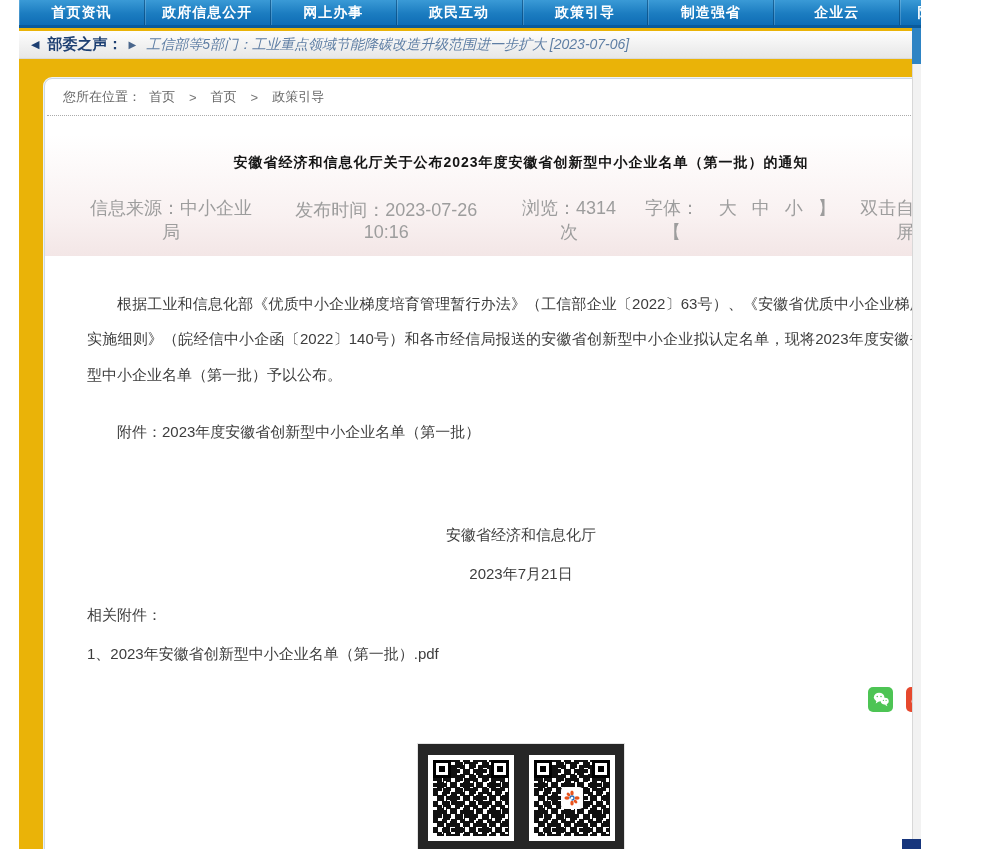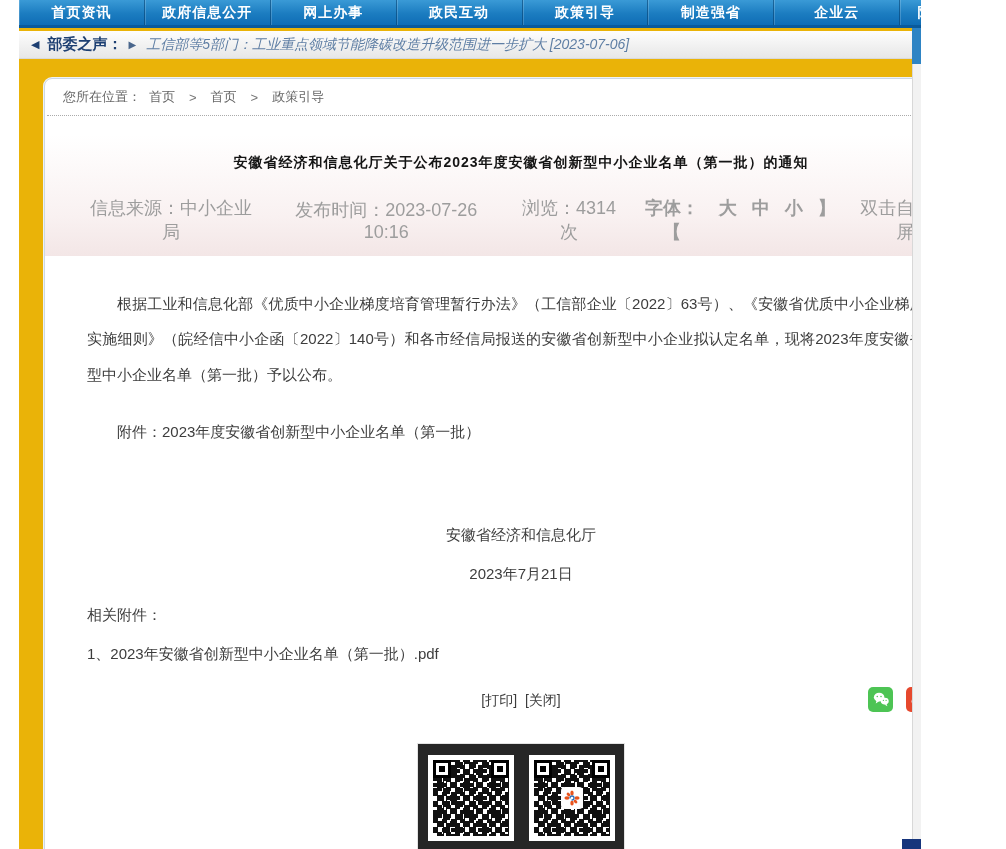--- a/index.html
+++ b/index.html
@@ -34,21 +34,21 @@
   .breadcrumb a { color:#666; text-decoration:none; cursor:pointer;font-family:Liberation Serif, serif; }
   .breadcrumb .sep { margin:0 6px; color:#777; }
 
   
   .article-head { margin-top:8px; padding:20px 40px 12px;
     background:linear-gradient(#ffffff 8%, #f9f1f1 70%, #f3e6e6); }
   .article-title { text-align:center; font-size:14px; line-height:36px; font-weight:bold;
     color:#141414; letter-spacing:1px; }
   .article-meta { margin-top:16px; text-align:center; font-size:18px; color:#9d9d9d;
     display:flex; justify-content:space-between; gap:18px; align-items:center; }
-  .article-meta .fontset { display:flex; gap:15px;font-weight:bold; }
+  .article-meta .fontset { display:flex; gap:15px; }
   .article-meta .fbtn { cursor:pointer; }
 
   
   .article-body { padding:26px 42px 0; font-size:15px; color:#3d3d3d; }
   .salutation { line-height:1.8; }
   .para { text-indent:2em; line-height:2.35; margin-top:4px; text-align:justify; }
   .attach-line { text-indent:2em; margin-top:26px; line-height:1.8; cursor:pointer; }
   .big-spacer { height:76px; }
   .signer { text-align:center; line-height:1.8; }
   .sign-date { text-align:center; margin-top:12px; line-height:1.8; }
@@ -145,24 +145,20 @@
       <p class="para">根据工业和信息化部《优质中小企业梯度培育管理暂行办法》（工信部企业〔2022〕63号）、《安徽省优质中小企业梯度管理实施细则》（皖经信中小企函〔2022〕140号）和各市经信局报送的安徽省创新型中小企业拟认定名单，现将2023年度安徽省创新型中小企业名单（第一批）予以公布。</p>
       <p class="attach-line">附件：2023年度安徽省创新型中小企业名单（第一批）</p>
       <div class="big-spacer"></div>
       <p class="signer">安徽省经济和信息化厅</p>
       <p class="sign-date">2023年7月21日</p>
       <p class="related-label">相关附件：</p>
       <p class="related-file">1、2023年安徽省创新型中小企业名单（第一批）.pdf</p>
     </div>
 
     <div class="action-row">
-      <div class="action-center">
-        <span>[打印]</span>
-        <span>[关闭]</span>
-      </div>
       <div class="share-icons">
         <div class="share-btn wechat">
           <svg width="18" height="18" viewBox="0 0 24 24">
             <ellipse cx="9.5" cy="9.5" rx="7" ry="5.8" fill="#fff"></ellipse>
             <polygon points="6,14 5,18 9.5,15" fill="#fff"></polygon>
             <circle cx="7" cy="8.5" r="1" fill="#4dc454"></circle>
             <circle cx="12" cy="8.5" r="1" fill="#4dc454"></circle>
             <ellipse cx="17" cy="14.8" rx="5.3" ry="4.5" fill="#fff"></ellipse>
             <polygon points="19.5,18.5 20.5,21.5 16.5,19.3" fill="#fff"></polygon>
             <circle cx="15.2" cy="13.8" r="0.9" fill="#4dc454"></circle>

